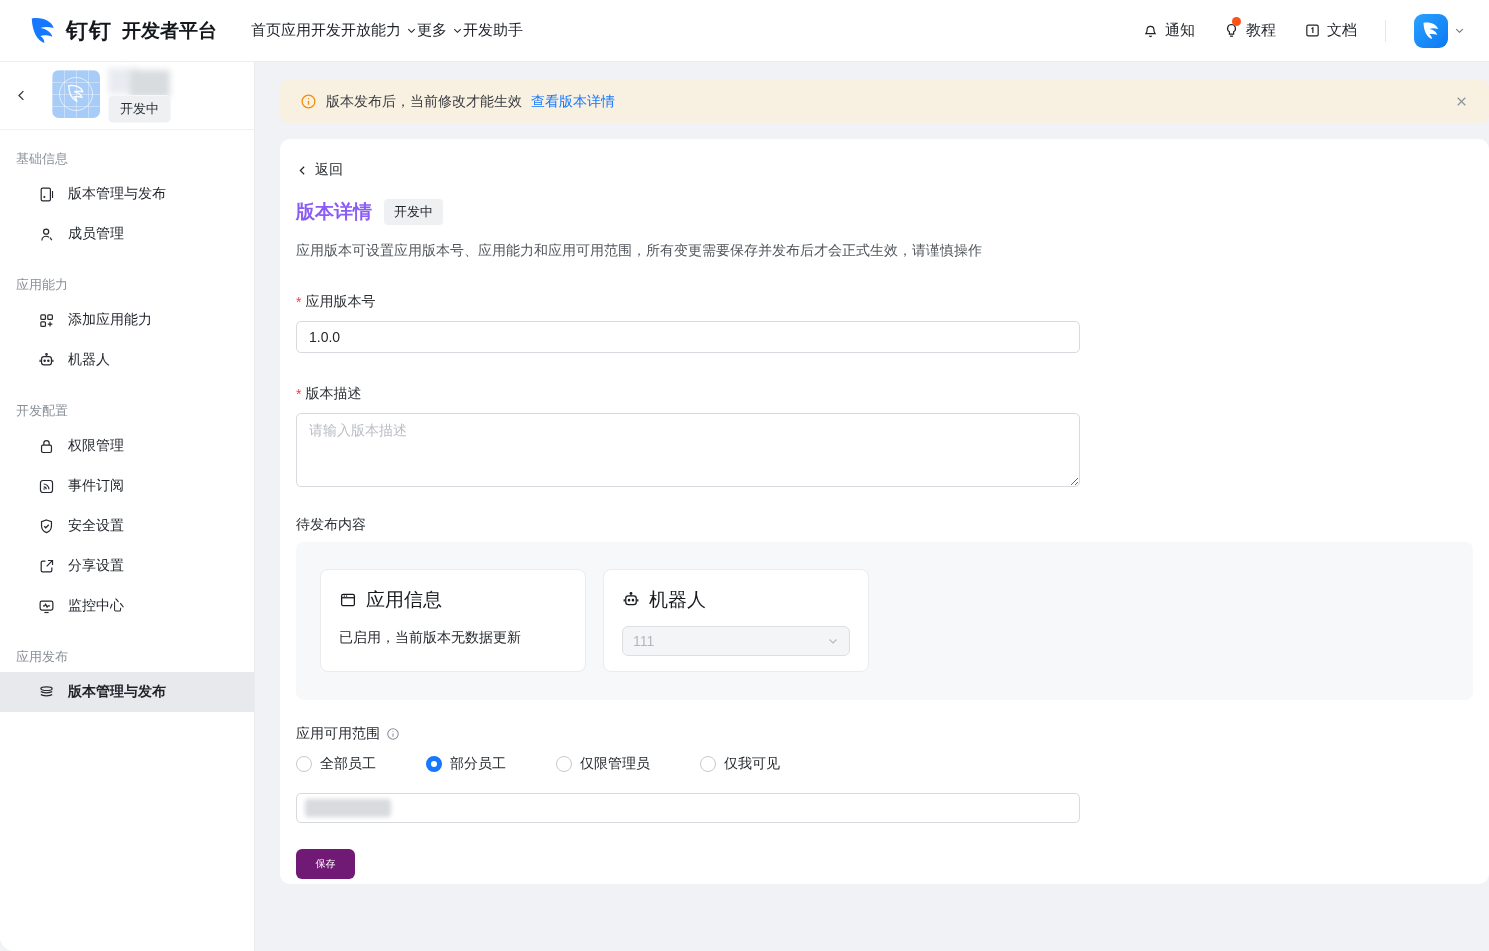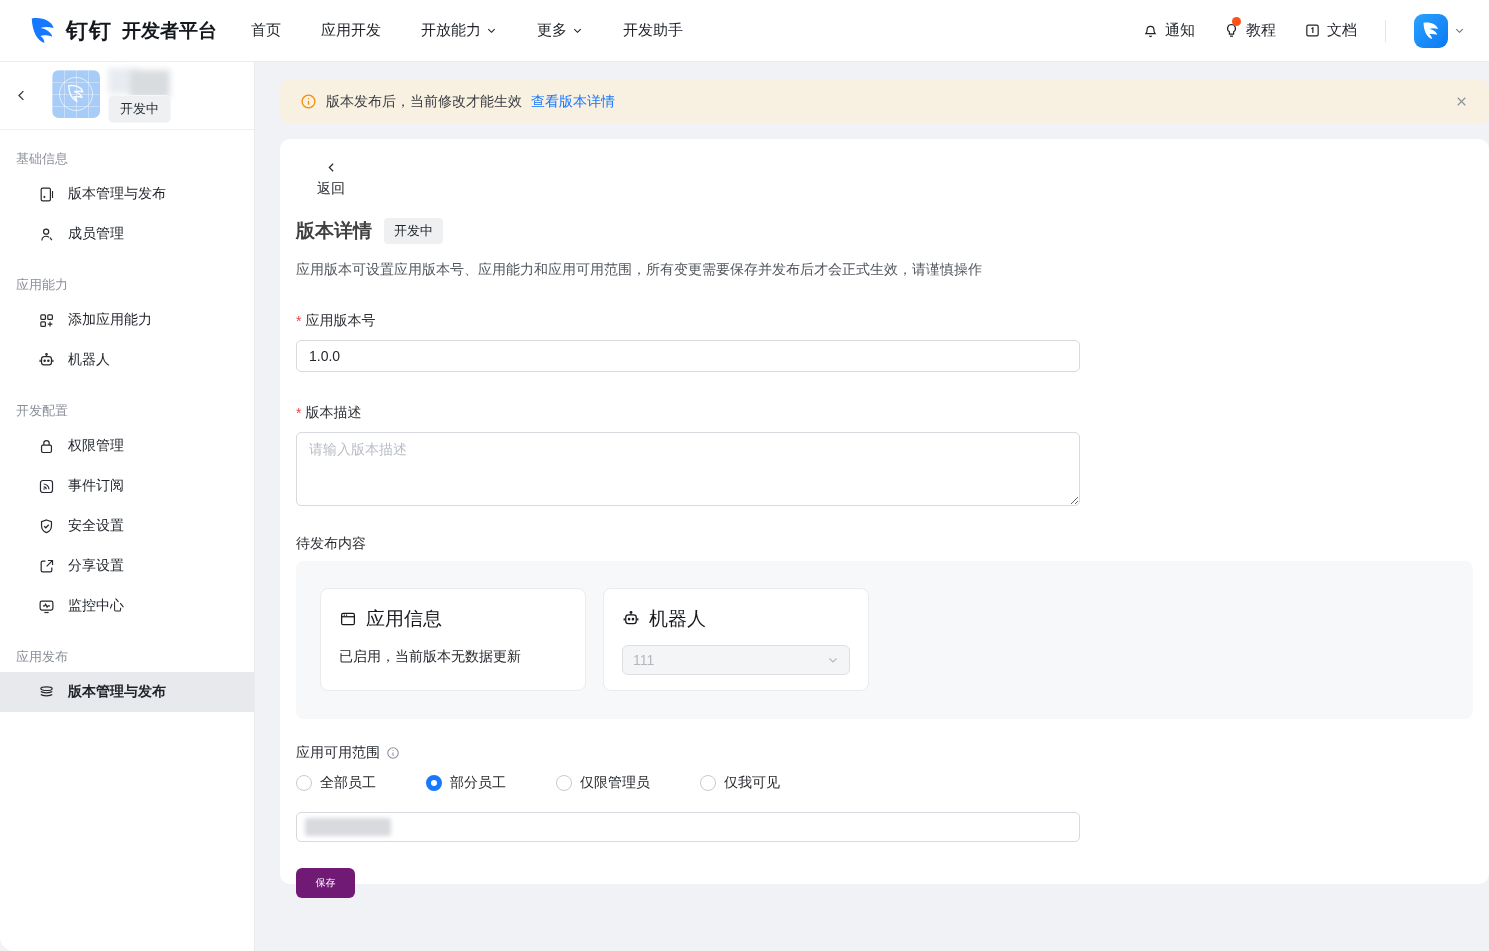--- a/index.html
+++ b/index.html
@@ -11,21 +11,21 @@
   svg { display:block; }
 
   
   .topbar{
     height:62px; background:#fff; border-bottom:1px solid #ebedf0;
     display:flex; align-items:center; padding:0 24px 0 28px;
   }
   .brand{ display:flex; align-items:center; gap:8px; }
   .brand-name{ font-size:22px; font-weight:bold; color:#15181c; letter-spacing:1px; }
   .brand-suffix{ font-size:19px; font-weight:bold; color:#15181c; margin-left:2px; }
-  .topnav{ display:flex; align-items:flex-start; margin-left:34px; gap:40px; }
+  .topnav{ display:flex; align-items:flex-start; margin-left:34px; }
   .topnav-item{ font-size:15px; color:#1f2329; display:flex; align-items:center; gap:5px; cursor:pointer; }
   .topbar-right{ margin-left:auto; display:flex; align-items:center; gap:28px; }
   .top-action{ display:flex; align-items:center; gap:6px; font-size:15px; color:#1f2329; cursor:pointer; position:relative; }
   .dot-badge{ position:absolute; left:9px; top:-4px; width:9px; height:9px; border-radius:50%; background:#ff5219; }
   .top-divider{ width:1px; height:22px; background:#e4e6e9; }
   .avatar-wrap{ display:flex; align-items:center; gap:6px; cursor:pointer; }
   .avatar{ width:34px; height:34px; border-radius:9px; background:#1e90ff; background:linear-gradient(135deg,#2aa2ff,#0b78f2); display:flex; align-items:center; justify-content:center; }
 
   
   .page{ display:flex; height:889px;justify-content:space-between; }
@@ -69,23 +69,23 @@
     display:flex; align-items:center; padding:0 20px; gap:9px;
   }
   .banner-text{ color:#383b40; }
   .banner-link{ color:#1677ff; cursor:pointer; }
   .banner-close{ margin-left:auto; color:#8d9199; cursor:pointer; }
 
   .content-card{
     margin-top:16px; background:#fff; border-radius:10px; height:745px;
     padding:22px 16px 20px;
   }
-  .back-row{ display:flex; align-items:center; gap:6px; font-size:14px; color:#24282d; cursor:pointer; width:70px;flex-direction:column; }
+  .back-row{ display:flex; align-items:center; gap:6px; font-size:14px; color:#24282d; cursor:pointer; width:70px; }
   .title-row{ margin-top:20px; display:flex; align-items:center; gap:12px; }
-  .page-title{ font-size:19px; font-weight:bold; color:#404040; }
+  .page-title{ font-size:19px; font-weight:bold; color:#8b5cf6; }
   .title-badge{ background:#eef0f1; color:#1f2329; font-size:13px; padding:4px 10px; border-radius:4px; }
   .desc{ margin-top:17px; color:#51565c; font-size:14px; }
 
   .f-label{ display:flex; align-items:center; gap:4px; font-size:14px; color:#2a2e33; }
   .req{ color:#f03e3e; }
   .label-1{ margin-top:33px; }
   .text-input{
     margin-top:10px; width:784px; height:32px; border:1px solid #d6d9de; border-radius:5px;
     padding:0 12px; font-size:14px; color:#24282d; background:#fff; outline:none;
     font-family:"Liberation Sans","DejaVu Sans",sans-serif;

